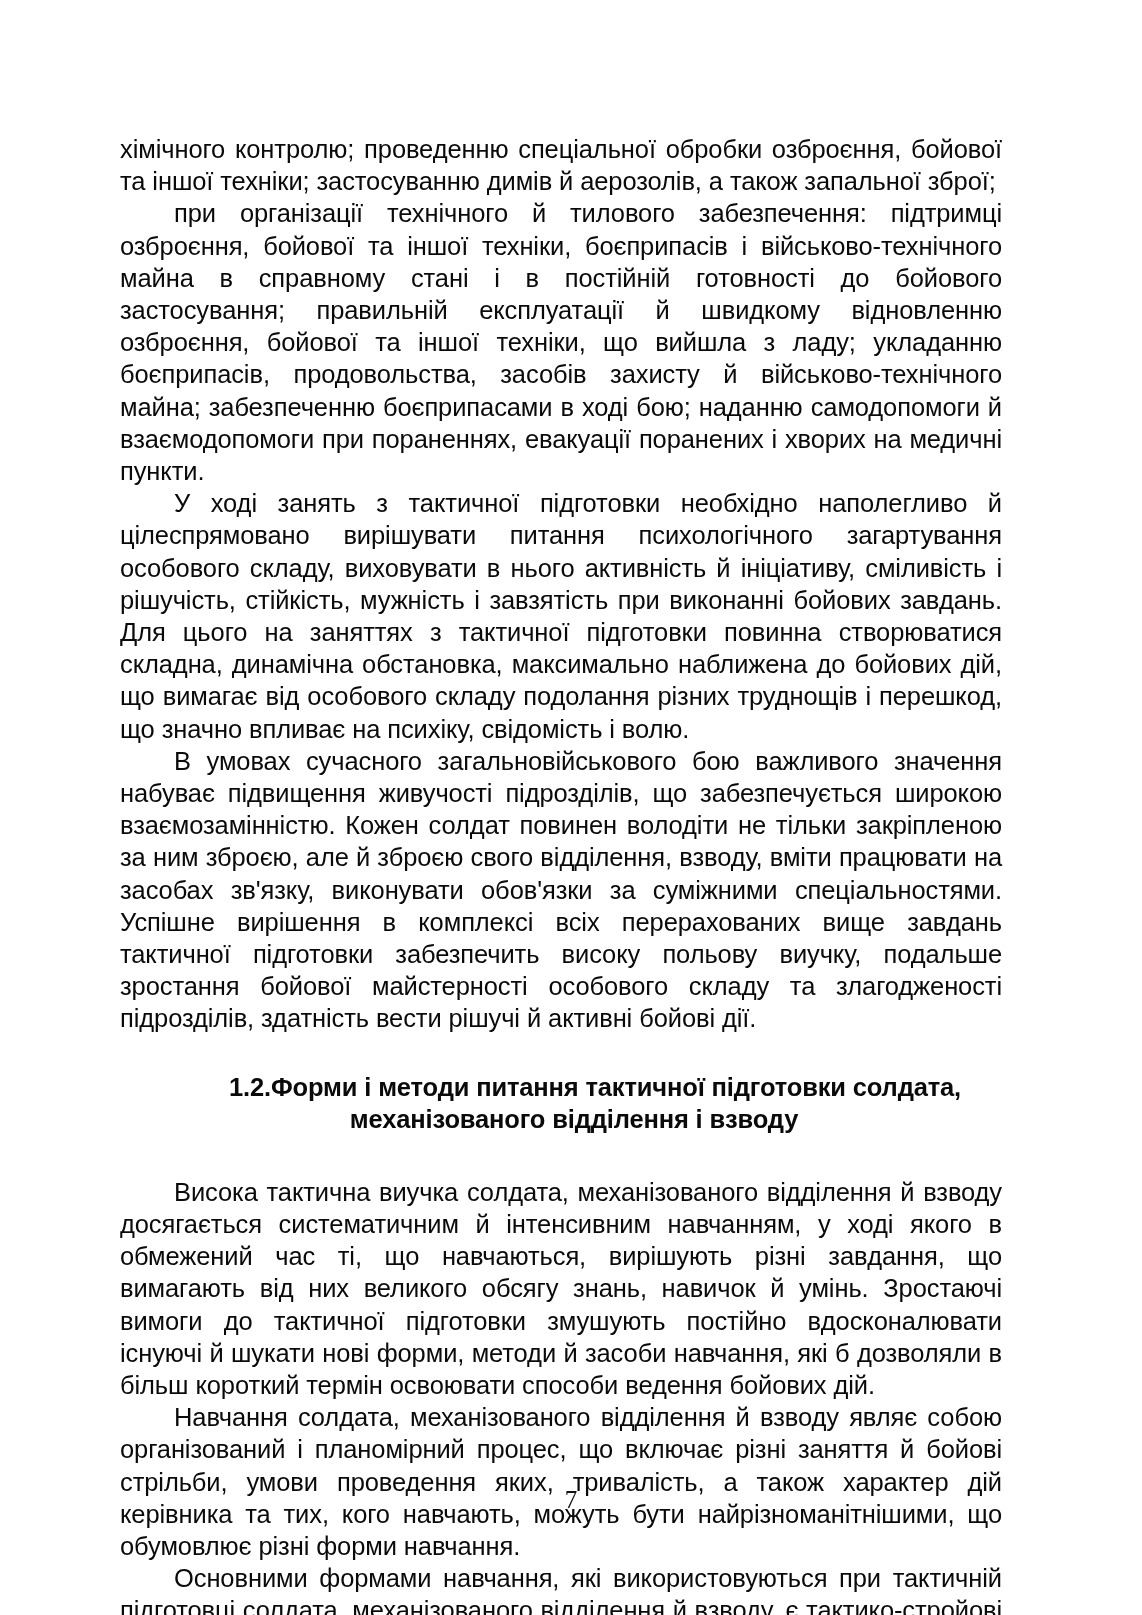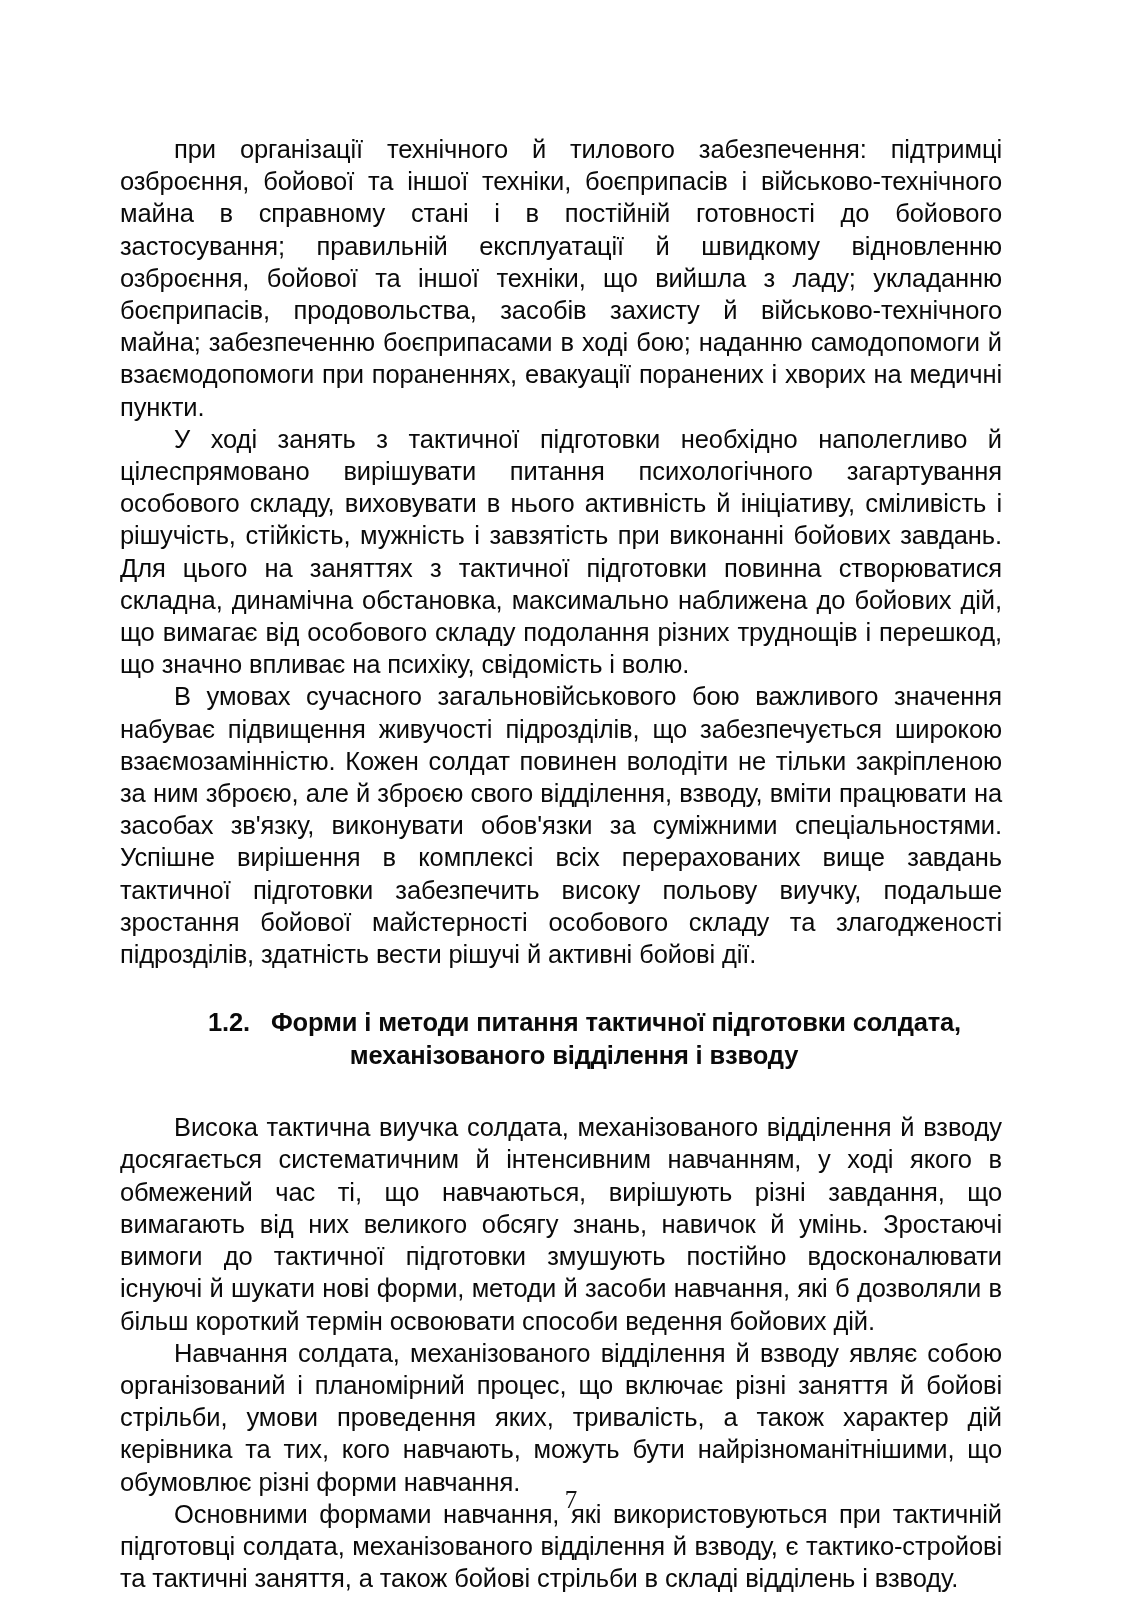--- a/index.html
+++ b/index.html
@@ -66,21 +66,21 @@
     padding-right: 12px;
   }
 
   .heading-line-one {
     display: block;
   }
 
   .heading-num {
     display: inline-block;
     width: 84px;
-    text-align: center;
+    text-align: right;
   }
 
   .heading-line-two {
     display: block;
   }
 
   .page-number {
     position: absolute;
     left: 0;
     top: 1486px;
@@ -90,20 +90,21 @@
     font-family: "Liberation Serif", serif;
     color: #121212;
   }
 </style>
 </head>
 <body>
 
 <div class="page">
   <div class="content">
 
+    <p class="body-para no-indent">хімічного контролю; проведенню спеціальної обробки озброєння, бойової та іншої техніки; застосуванню димів й аерозолів, а також запальної зброї;</p>
 
     <p class="body-para">при організації технічного й тилового забезпечення: підтримці озброєння, бойової та іншої техніки, боєприпасів і військово-технічного майна в справному стані і в постійній готовності до бойового застосування; правильній експлуатації й швидкому відновленню озброєння, бойової та іншої техніки, що вийшла з ладу; укладанню боєприпасів, продовольства, засобів захисту й військово-технічного майна; забезпеченню боєприпасами в ході бою; наданню самодопомоги й взаємодопомоги при пораненнях, евакуації поранених і хворих на медичні пункти.</p>
 
     <p class="body-para">У ході занять з тактичної підготовки необхідно наполегливо й цілеспрямовано вирішувати питання психологічного загартування особового складу, виховувати в нього активність й ініціативу, сміливість і рішучість, стійкість, мужність і завзятість при виконанні бойових завдань. Для цього на заняттях з тактичної підготовки повинна створюватися складна, динамічна обстановка, максимально наближена до бойових дій, що вимагає від особового складу подолання різних труднощів і перешкод, що значно впливає на психіку, свідомість і волю.</p>
 
     <p class="body-para">В умовах сучасного загальновійськового бою важливого значення набуває підвищення живучості підрозділів, що забезпечується широкою взаємозамінністю. Кожен солдат повинен володіти не тільки закріпленою за ним зброєю, але й зброєю свого відділення, взводу, вміти працювати на засобах зв'язку, виконувати обов'язки за суміжними спеціальностями. Успішне вирішення в комплексі всіх перерахованих вище завдань тактичної підготовки забезпечить високу польову виучку, подальше зростання бойової майстерності особового складу та злагодженості підрозділів, здатність вести рішучі й активні бойові дії.</p>
 
     <div class="heading-wrap">
       <div class="section-heading">
         <span class="heading-line-one"><span class="heading-num">1.2.</span><span>Форми і методи питання тактичної підготовки солдата,</span></span>

